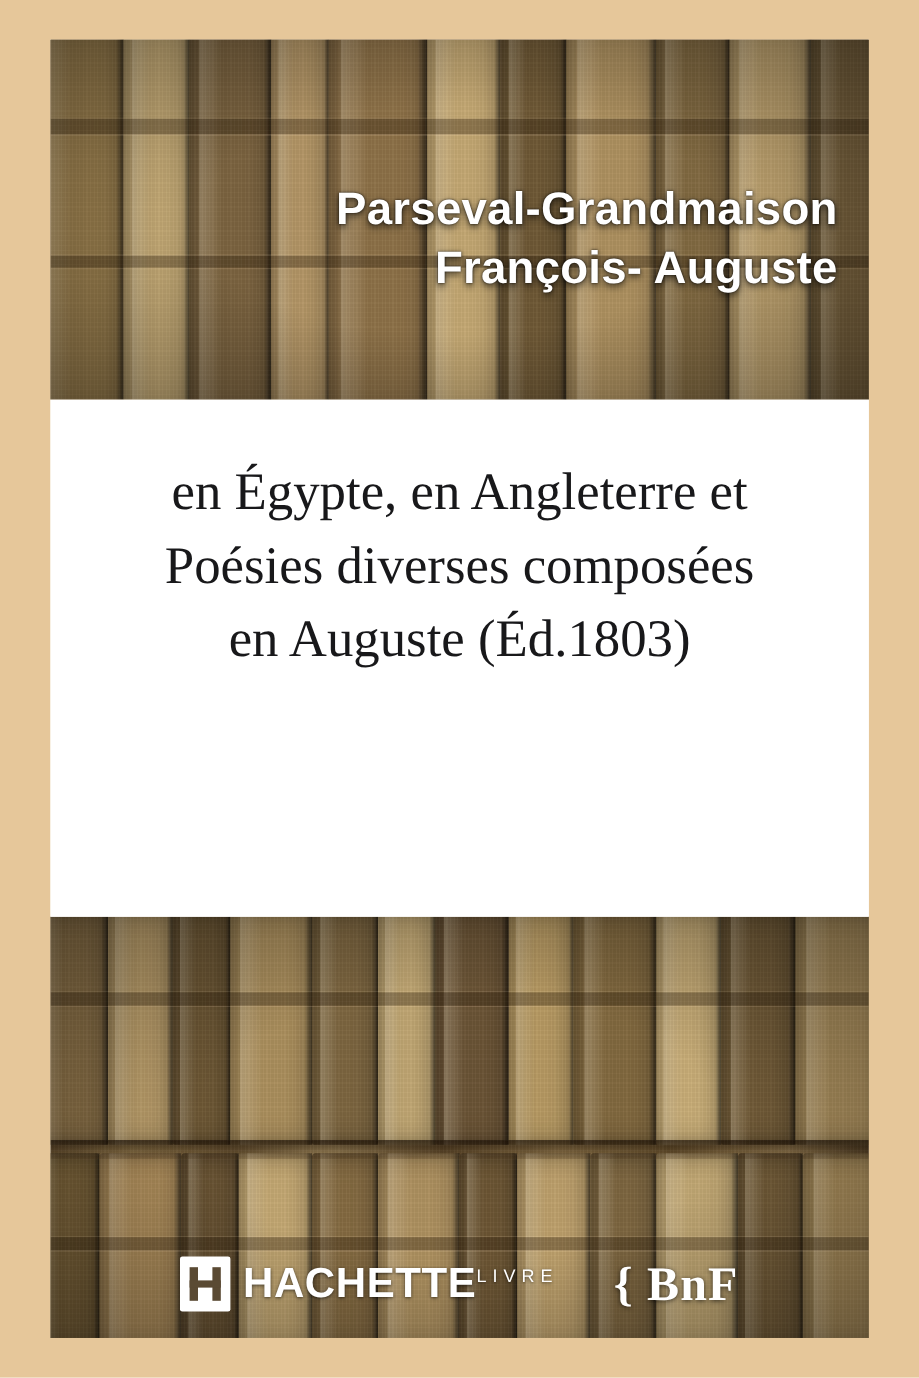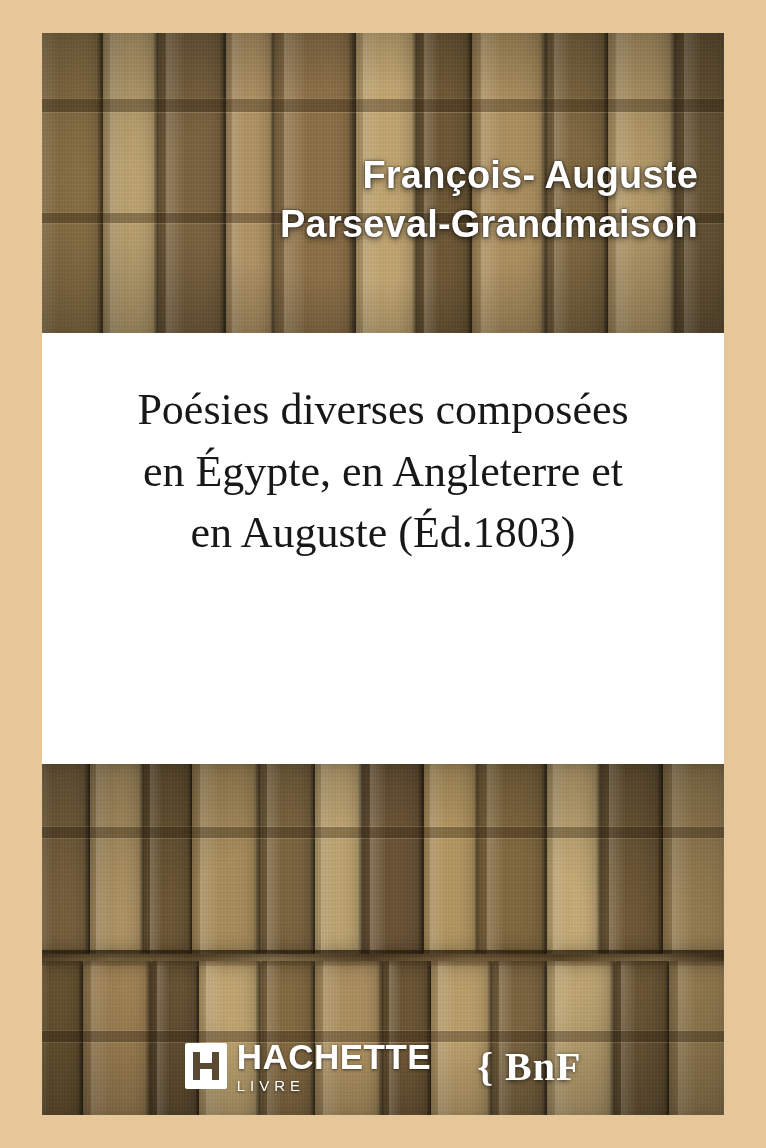--- a/index.html
+++ b/index.html
@@ -196,21 +196,21 @@
     left: 8px; top: 20px; width: 26px; height: 6px;
   }
   .hachette-mark i {
     position: absolute;
     right: 8px; top: 9px; width: 7px; height: 28px;
     background: #5a4a33;
     display: block;
   }
   .hachette-words {
     display: flex;
-    flex-direction: column;
+    flex-direction: row;
     line-height: 1;
   }
   .hachette-main {
     font-family: "Liberation Sans", sans-serif;
     font-weight: bold;
     font-size: 35px;
     color: #ffffff;
     letter-spacing: 0.5px;
     text-shadow: 0 1px 3px rgba(0,0,0,0.6);
   }
@@ -253,28 +253,28 @@
         <div class="spine" style="left:83%;width:10%;background:#c0a470;"></div>
         <div class="spine" style="left:93%;width:9%;background:#76603c;"></div>
       </div>
       <div class="band-h" style="top:22%;height:13px;"></div>
       <div class="band-h" style="top:60%;height:10px;"></div>
       <div class="grain"></div>
       <div class="vignette"></div>
     </div>
 
     <div class="author-block">
+      <span class="author-line">Parseval-Grandmaison</span>
       <span class="author-line">François- Auguste</span>
-      <span class="author-line">Parseval-Grandmaison</span>
     </div>
 
     <div class="title-panel">
       <div class="title-text">
+        <span class="title-line">en Égypte, en Angleterre et</span>
         <span class="title-line">Poésies diverses composées</span>
-        <span class="title-line">en Égypte, en Angleterre et</span>
         <span class="title-line">en Auguste (Éd.1803)</span>
       </div>
     </div>
 
     <div class="photo-band bottom">
       <div class="photo-base"></div>
       <div class="spines">
         <div class="spine" style="left:-2%;width:9%;background:#8a7047;height:56%;top:-2%;"></div>
         <div class="spine" style="left:7%;width:8%;background:#bda06c;height:56%;top:-2%;"></div>
         <div class="spine" style="left:15%;width:7%;background:#6f5936;height:56%;top:-2%;"></div>

